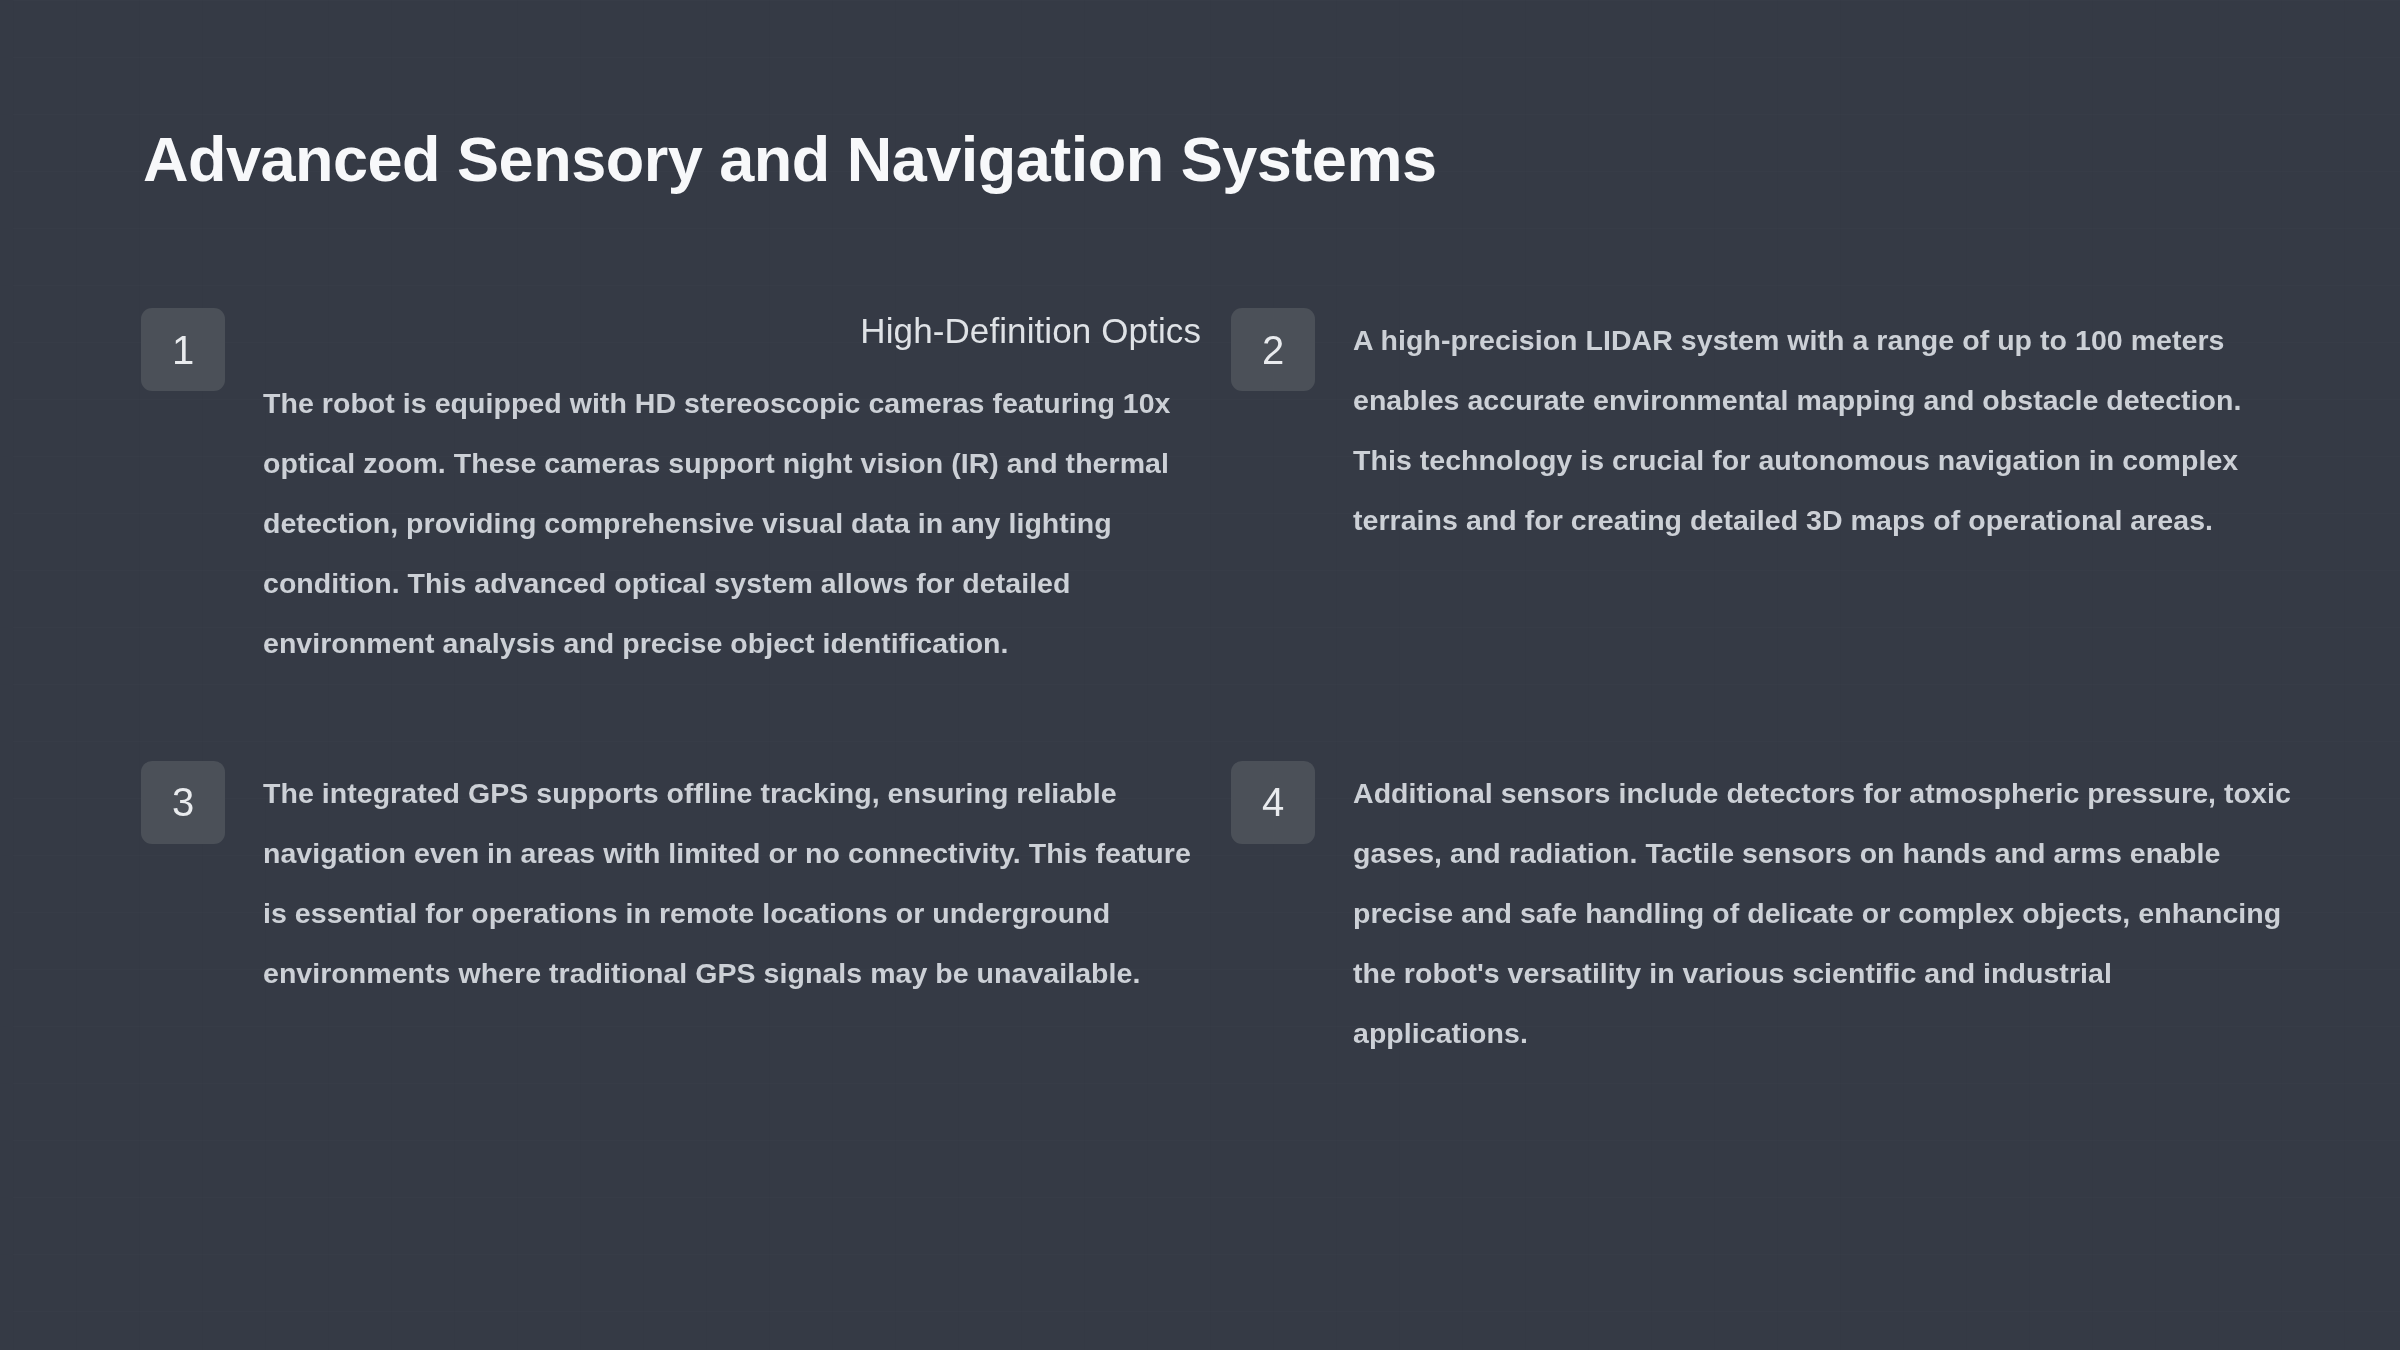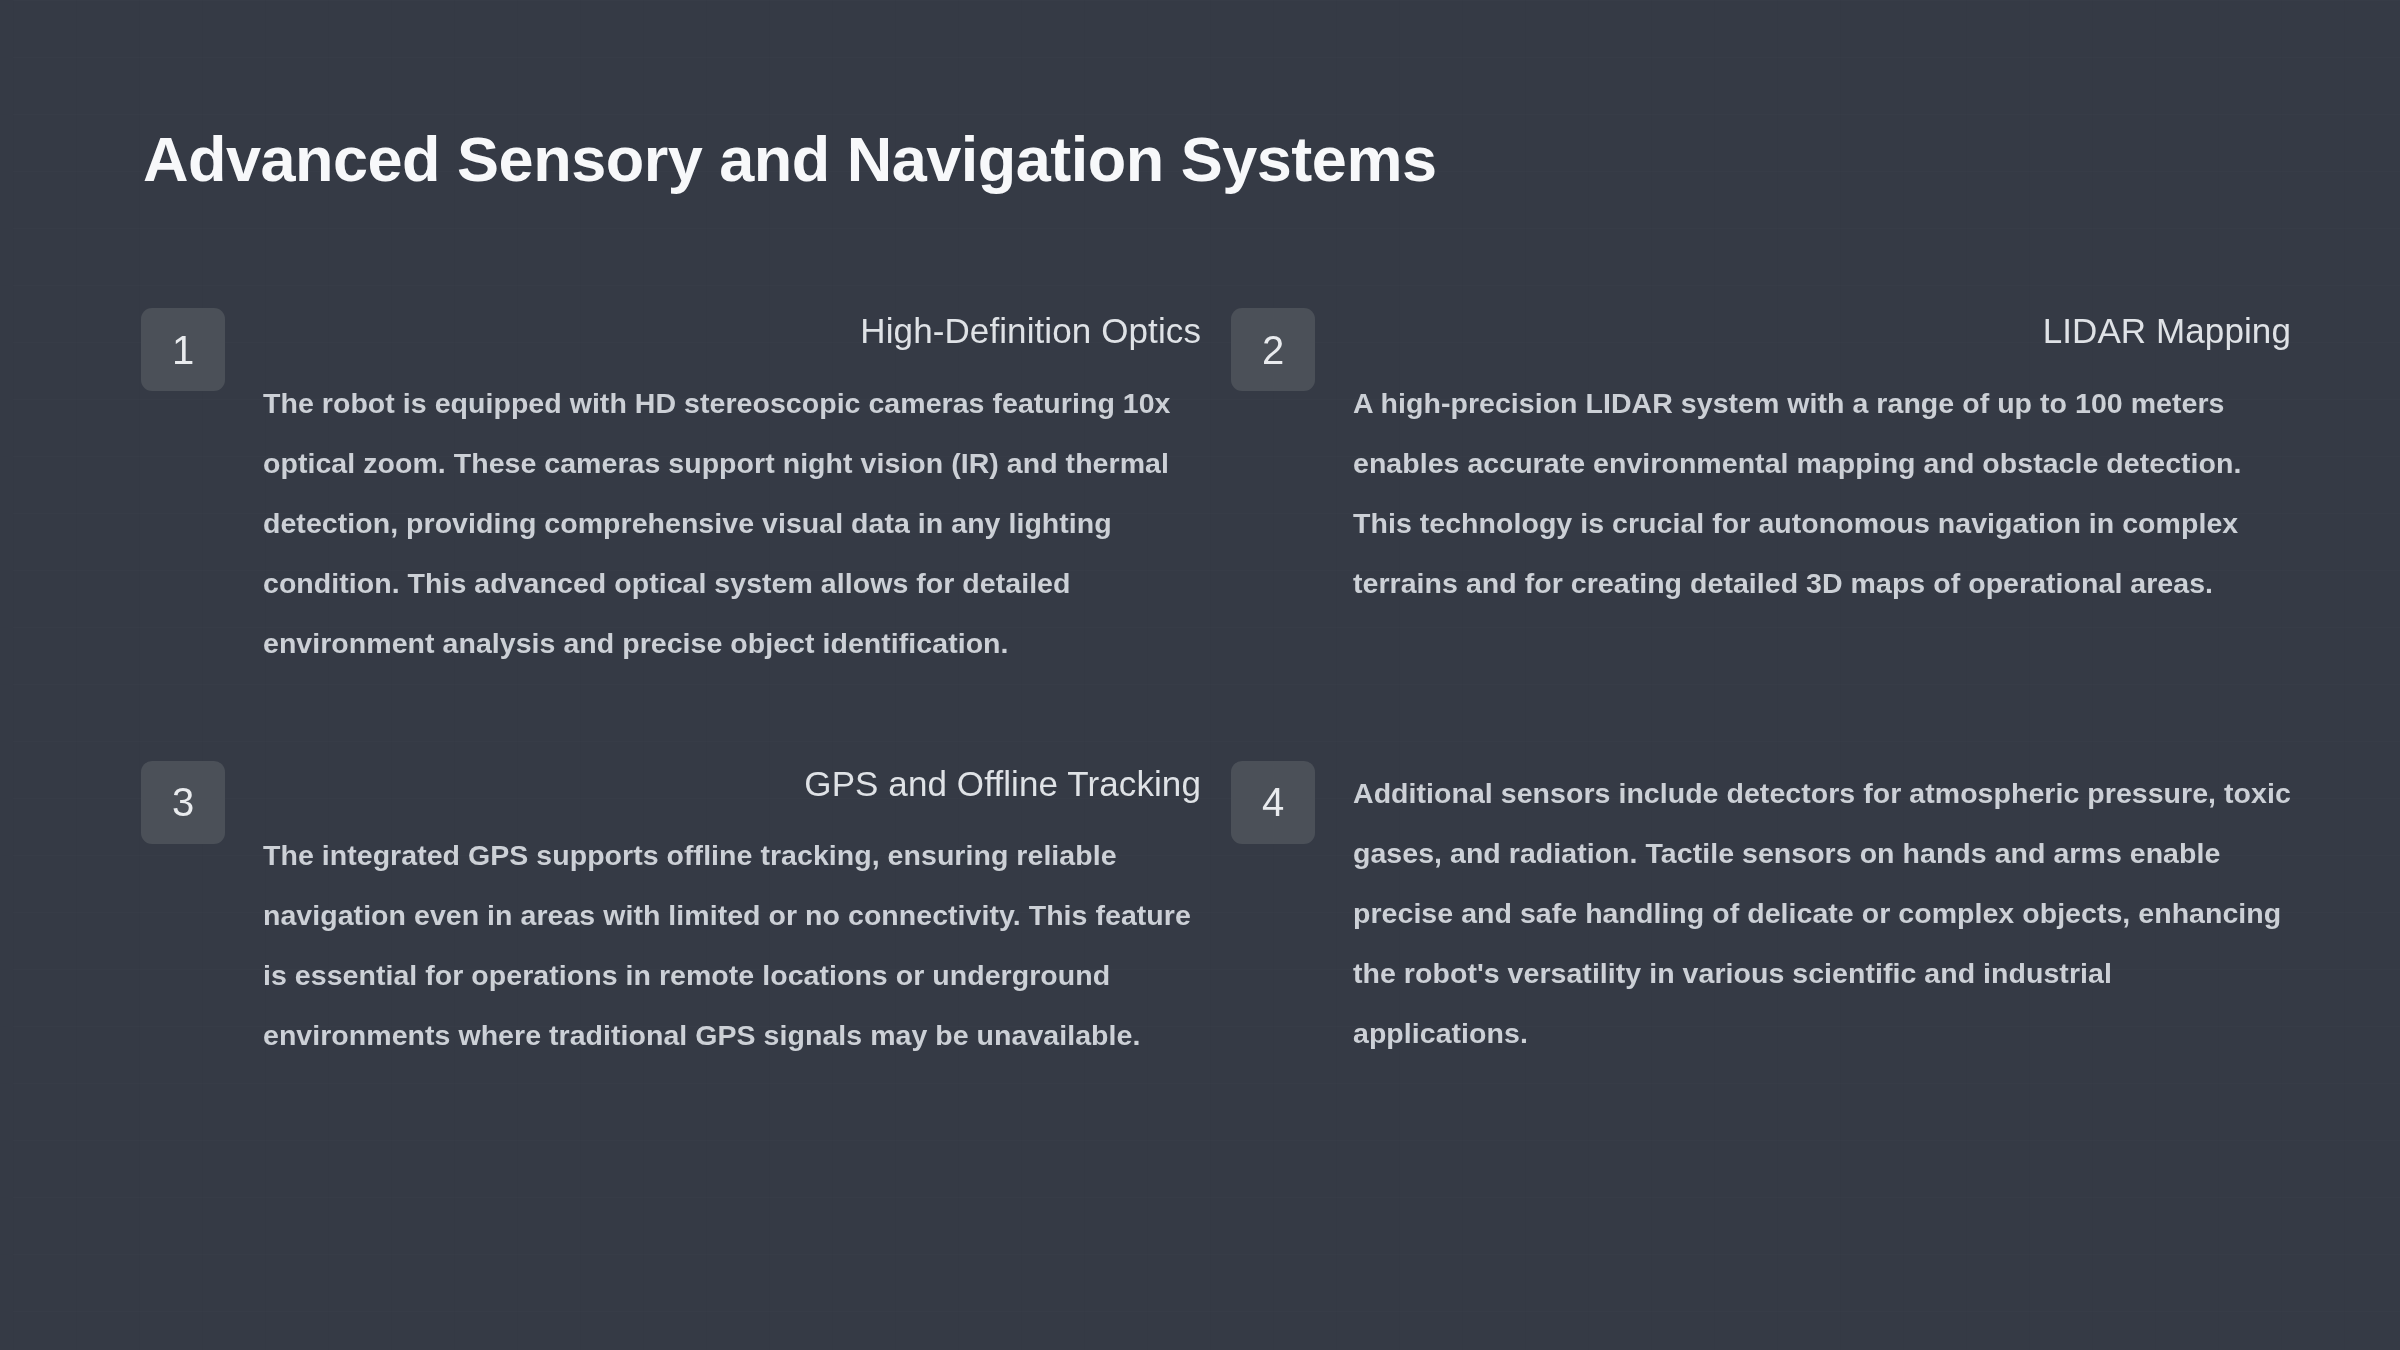--- a/index.html
+++ b/index.html
@@ -117,31 +117,29 @@
       <div class="badge">1</div>
       <div class="feature-body">
         <h2 class="feature-title">High-Definition Optics</h2>
         <p class="feature-desc">The robot is equipped with HD stereoscopic cameras featuring 10x optical zoom. These cameras support night vision (IR) and thermal detection, providing comprehensive visual data in any lighting condition. This advanced optical system allows for detailed environment analysis and precise object identification.</p>
       </div>
     </div>
 
     <div class="feature">
       <div class="badge">2</div>
       <div class="feature-body">
-        <h2 class="feature-title">LIDAR Mapping</h2>
         <p class="feature-desc">A high-precision LIDAR system with a range of up to 100 meters enables accurate environmental mapping and obstacle detection. This technology is crucial for autonomous navigation in complex terrains and for creating detailed 3D maps of operational areas.</p>
       </div>
     </div>
 
     <div class="row-gap-spacer"></div>
 
     <div class="feature row-2">
       <div class="badge">3</div>
       <div class="feature-body">
-        <h2 class="feature-title">GPS and Offline Tracking</h2>
         <p class="feature-desc">The integrated GPS supports offline tracking, ensuring reliable navigation even in areas with limited or no connectivity. This feature is essential for operations in remote locations or underground environments where traditional GPS signals may be unavailable.</p>
       </div>
     </div>
 
     <div class="feature row-2">
       <div class="badge">4</div>
       <div class="feature-body">
         <p class="feature-desc">Additional sensors include detectors for atmospheric pressure, toxic gases, and radiation. Tactile sensors on hands and arms enable precise and safe handling of delicate or complex objects, enhancing the robot's versatility in various scientific and industrial applications.</p>
       </div>
     </div>

